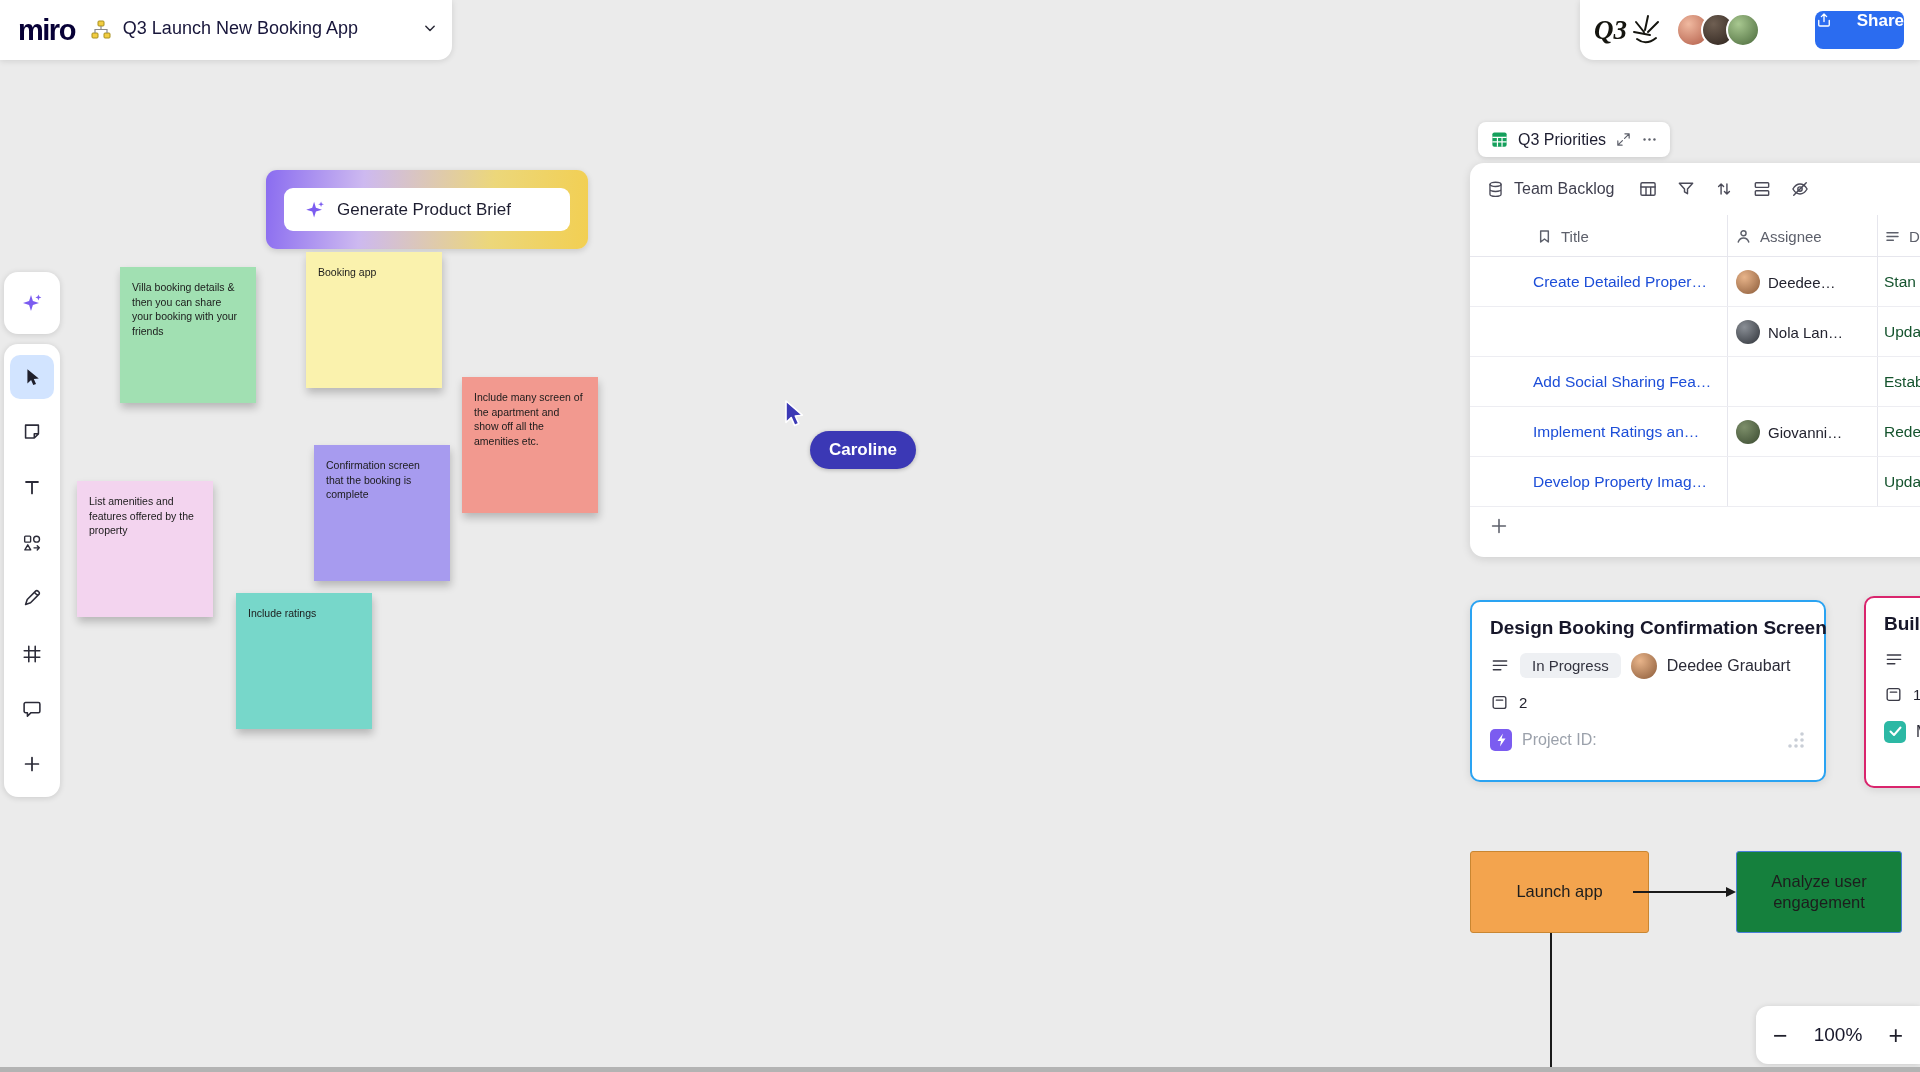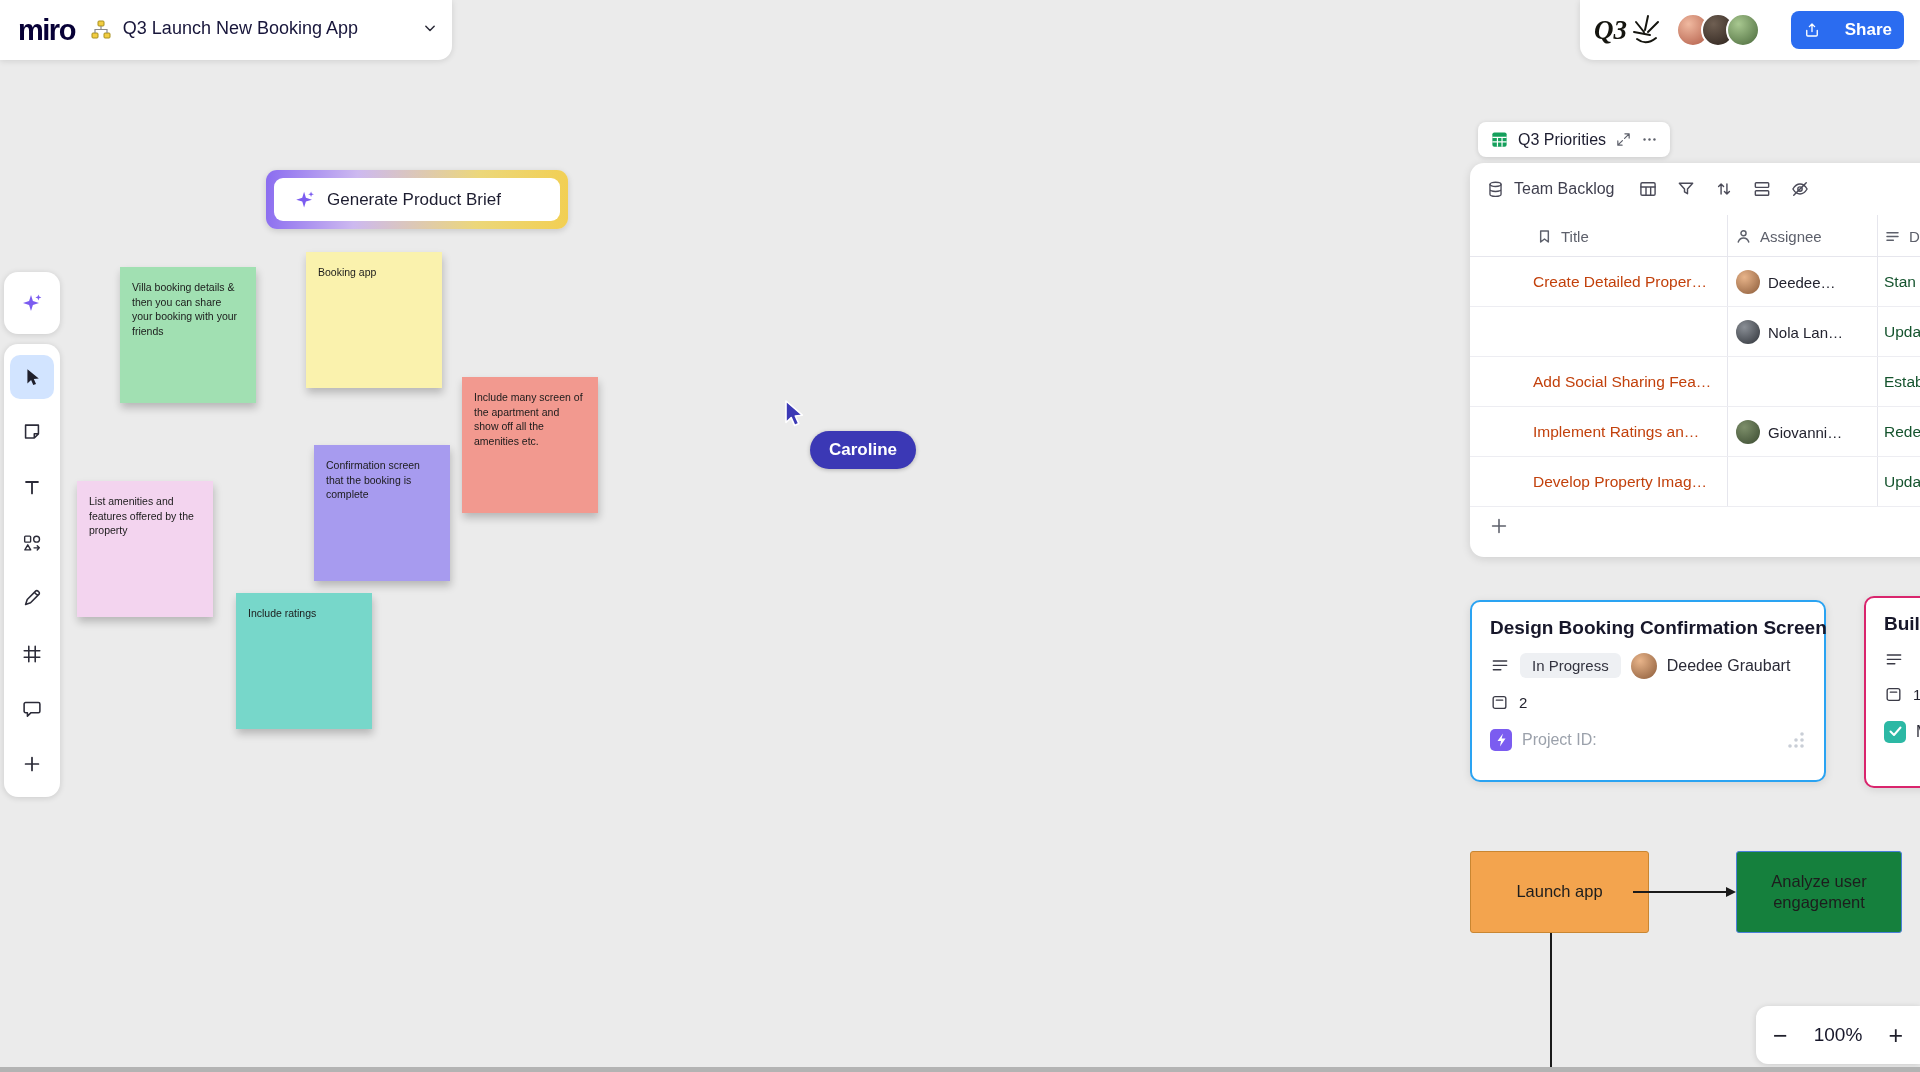--- a/index.html
+++ b/index.html
@@ -22,35 +22,35 @@
   .doodle{width:70px;height:44px;flex:none}
   .avatars{display:flex;margin-left:14px}
   .avatar{width:34px;height:34px;border-radius:50%;border:2px solid #fff;flex:none}
   .avatar + .avatar{margin-left:-9px}
   .av-t1{background:radial-gradient(circle at 35% 30%,#f0b9a0,#b05a46)}
   .av-t2{background:radial-gradient(circle at 35% 30%,#6f5f52,#2b211b)}
   .av-t3{background:radial-gradient(circle at 35% 30%,#a8c890,#49683a)}
   .av-deedee{background:radial-gradient(circle at 35% 30%,#e8b48a,#8a5a38)}
   .av-nola{background:radial-gradient(circle at 35% 30%,#8a8f96,#2e3238)}
   .av-giovanni{background:radial-gradient(circle at 35% 30%,#7d8f6a,#3a4a30)}
-  .share-btn{margin-left:auto;height:38px;padding:0 12px;border:none;border-radius:8px;display:flex;align-items:center;gap:24px;
+  .share-btn{margin-left:auto;height:38px;padding:0 0;border:none;border-radius:8px;display:flex;align-items:flex-start;gap:24px;
     color:#fff;font-size:17px;font-weight:600;font-family:inherit;cursor:pointer}
 
   
   .ai-box{position:absolute;left:4px;top:272px;width:56px;height:62px;background:#fff;border-radius:14px;
     box-shadow:0 1px 6px rgba(0,0,0,.14);display:flex;align-items:center;justify-content:center;z-index:40}
   .toolbox{position:absolute;left:4px;top:344px;width:56px;height:453px;background:#fff;border-radius:14px;
     box-shadow:0 1px 6px rgba(0,0,0,.14);display:flex;flex-direction:column;align-items:center;justify-content:space-around;padding:5px 0;z-index:40}
   .tool{width:48px;height:48px;display:flex;align-items:center;justify-content:center;cursor:pointer}
   .tool .hl{width:44px;height:44px;border-radius:10px;display:flex;align-items:center;justify-content:center}
   .tool.selected .hl{background:#d2e4ff}
   .tico{stroke:#2b2b38;stroke-width:1.7;fill:none;stroke-linecap:round;stroke-linejoin:round}
 
   
-  .gen-brief{position:absolute;left:266px;top:170px;padding:8px;border-radius:11px;
+  .gen-brief{position:absolute;left:266px;top:170px;padding:18px;border-radius:11px;
     background:linear-gradient(95deg,#8a6cf0 0%,#cdb9f0 30%,#ecd77a 70%,#f2cf52 100%);
     box-shadow:0 2px 6px rgba(0,0,0,.15);cursor:pointer}
   .gen-brief-inner{background:#fff;border-radius:9px;height:43px;min-width:286px;display:flex;align-items:center;gap:11px;padding:0 20px}
   .gen-brief-label{font-size:17px;font-weight:500;color:#1d1d30;white-space:nowrap}
 
   .note{position:absolute;width:136px;height:136px;padding:13px 12px;font-size:10.5px;line-height:1.4;color:#1b1b1b;
     box-shadow:1px 5px 8px rgba(0,0,0,.22);cursor:grab}
 
   .cursor-label{position:absolute;left:810px;top:431px;height:38px;padding:0 19px;border-radius:19px;display:flex;align-items:center;
     color:#fff;font-size:17px;font-weight:500;box-shadow:0 1px 4px rgba(0,0,0,.25)}
@@ -62,21 +62,21 @@
   .table-panel{position:absolute;left:1470px;top:163px;width:482px;height:394px;background:#fff;border-radius:14px 0 0 14px;
     box-shadow:0 2px 10px rgba(0,0,0,.12);z-index:5}
   .tb-bar{position:absolute;left:0;top:0;height:52px;width:100%;display:flex;align-items:center;padding:0 16px;gap:9px}
   .tb-title{font-size:16px;font-weight:500;color:#3f3f4e;white-space:nowrap}
   .tb-actions{position:absolute;left:168px;top:16px;display:flex;gap:18px}
   .tb-actions span{cursor:pointer}
   .tb-cols{position:absolute;left:0;top:52px;height:42px;width:100%;border-bottom:1px solid #e6e6ed;font-size:15px;color:#5d606b}
   .colcell{position:absolute;top:0;height:42px;display:flex;align-items:center;gap:8px}
   .vline{position:absolute;top:52px;height:292px;width:1px;background:#e6e6ed}
   .tb-row{position:absolute;left:0;width:100%;height:50px;border-bottom:1px solid #ededf2;cursor:pointer}
-  .cell-title{position:absolute;left:63px;top:0;height:50px;display:flex;align-items:center;font-size:15.5px;color:#c2410c;max-width:188px;white-space:nowrap;overflow:hidden}
+  .cell-title{position:absolute;left:63px;top:0;height:50px;display:flex;align-items:center;font-size:15.5px;color:#1d4ed8;max-width:188px;white-space:nowrap;overflow:hidden}
   .cell-assignee{position:absolute;left:266px;top:0;height:50px;display:flex;align-items:center;gap:8px;font-size:15px;color:#23232f;white-space:nowrap}
   .cell-third{position:absolute;left:414px;top:0;height:50px;display:flex;align-items:center;font-size:15.5px;color:#14532d;white-space:nowrap}
   .mini-av{width:24px;height:24px;border-radius:50%;flex:none}
   .tb-plus{position:absolute;left:18px;top:352px;cursor:pointer}
 
   
   .card{position:absolute;background:#fff;border:2px solid #999;border-radius:10px;box-shadow:0 2px 8px rgba(0,0,0,.10);padding:14px 18px}
   .card-title{font-size:19px;font-weight:600;color:#17172a;line-height:1.25;white-space:nowrap}
   .card-row{display:flex;align-items:center;gap:10px}
   .status-badge{background:#eef0f3;border-radius:6px;padding:4px 12px;font-size:15px;color:#33333f;white-space:nowrap}

